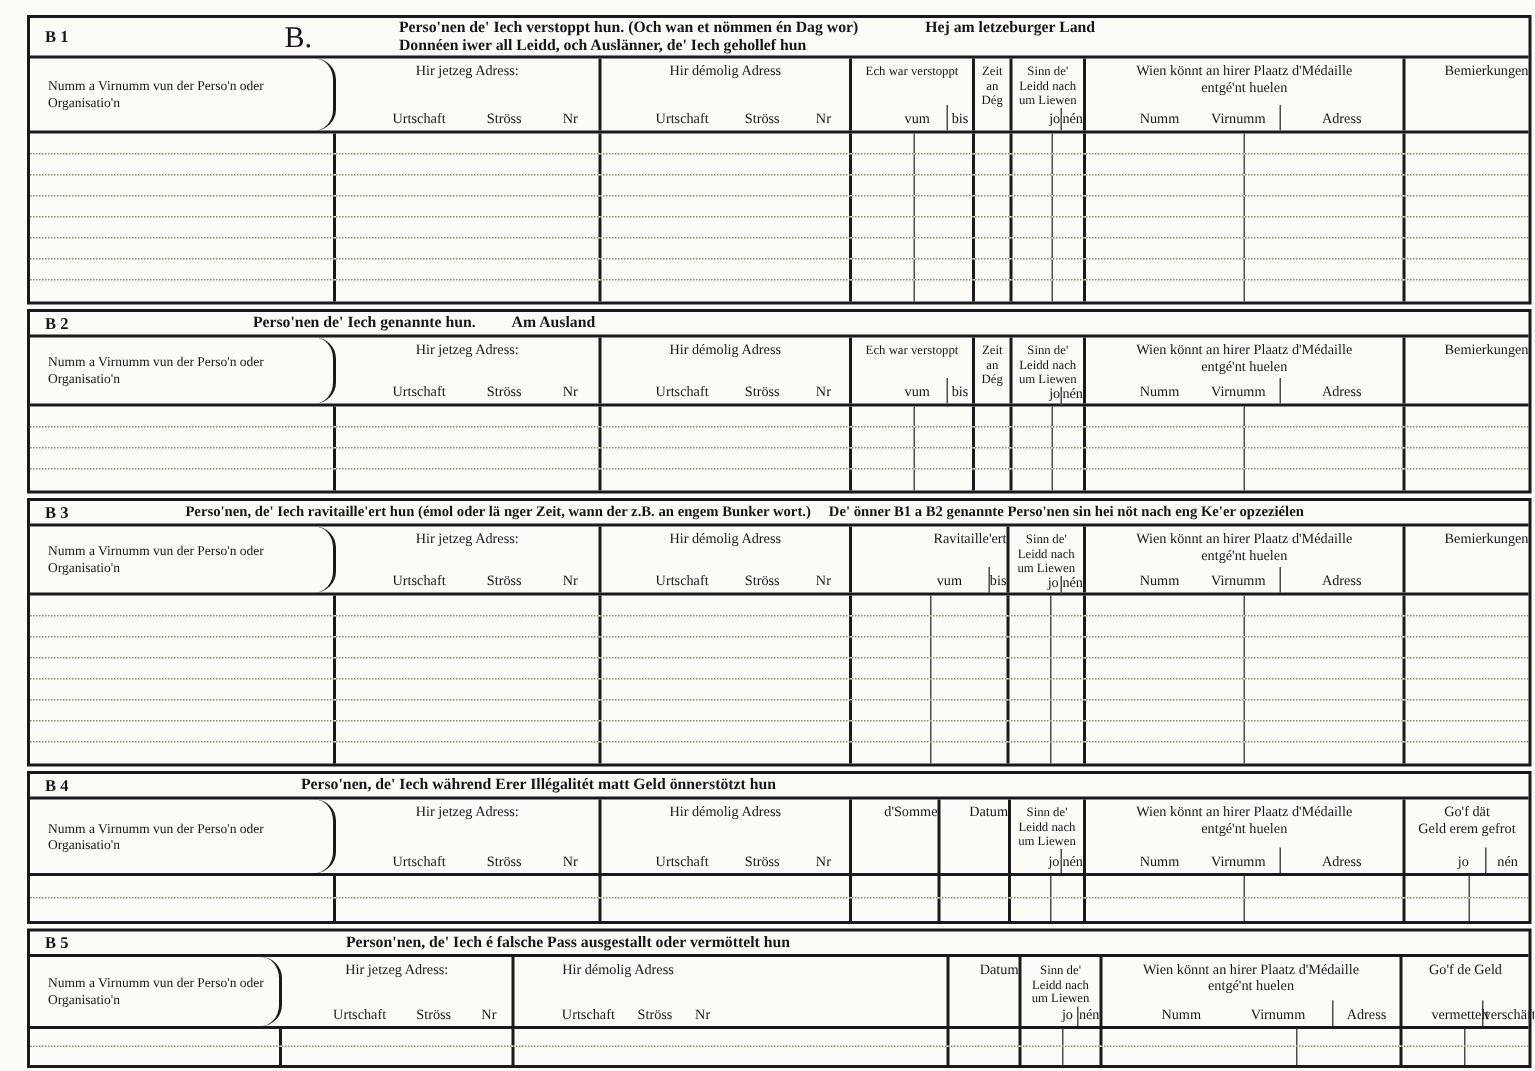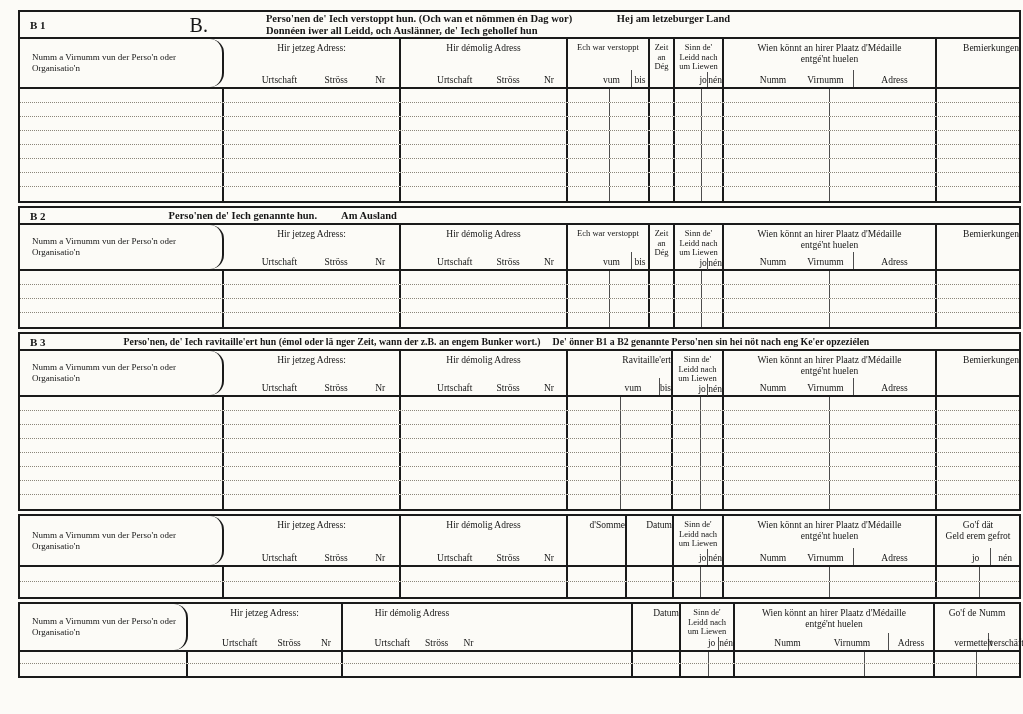--- a/index.html
+++ b/index.html
@@ -514,20 +514,24 @@
         <div class="bcell c3-jo br1"></div>
         <div class="bcell c3-nen br2"></div>
         <div class="bcell c-nv br1"></div>
         <div class="bcell c-adr br2"></div>
         <div class="bcell fx"></div>
       </div>
       </div>
   </div>
 
   <div class="section">
+    <div class="bar bar-sm">
+      <span class="sec-id">B 4</span>
+      <span class="bar-title ml-b4">Perso'nen, de' Iech während Erer Illégalitét matt  Geld önnerstötzt hun</span>
+    </div>
     <div class="head h51">
       <div class="hcell c-name br2 vcenter">
           <span>Numm a Virnumm vun der Perso'n oder Organisatio'n</span>
         </div>
       <div class="hcell c-jet br2">
         <div class="grp">Hir jetzeg Adress:</div>
         <div class="subs around">
           <span>Urtschaft</span>
           <span>Ströss</span>
           <span>Nr</span>
@@ -598,20 +602,24 @@
         <div class="bcell c4-nen br2"></div>
         <div class="bcell c-nv br1"></div>
         <div class="bcell c-adr br2"></div>
         <div class="bcell c4-gjo br1"></div>
         <div class="bcell fx"></div>
       </div>
       </div>
   </div>
 
   <div class="section">
+    <div class="bar bar-sm">
+      <span class="sec-id">B 5</span>
+      <span class="bar-title ml-b5">Person'nen, de' Iech é falsche Pass ausgestallt oder  vermöttelt hun</span>
+    </div>
     <div class="head h48">
       <div class="hcell c5-name br2 vcenter">
           <span>Numm a Virnumm vun der Perso'n oder Organisatio'n</span>
         </div>
       <div class="hcell c5-jet br2">
         <div class="grp">Hir jetzeg Adress:</div>
         <div class="subs around">
           <span>Urtschaft</span>
           <span>Ströss</span>
           <span>Nr</span>
@@ -640,21 +648,21 @@
       <div class="hcell c5-wien br2">
         <div class="grp">Wien könnt an hirer Plaatz d'Médaille</div>
         <div class="grp" style="padding-top:0">entgé'nt huelen</div>
         <div class="subs split">
           <span class="s5-numm">Numm</span>
           <span class="s5-vir br1">Virnumm</span>
           <span class="fx">Adress</span>
         </div>
       </div>
       <div class="hcell fx">
-        <div class="grp">Go'f de Numm</div>
+        <div class="grp">Go'f de Geld</div>
         <div class="subs split">
           <span class="s5-vm br1">vermettelt</span>
           <span class="fx">verschäft</span>
         </div>
       </div>
     </div>
     <div class="body">
       <div class="brow r12">
         <div class="bcell c5-name br2"></div>
         <div class="bcell c5-jet br2"></div>

